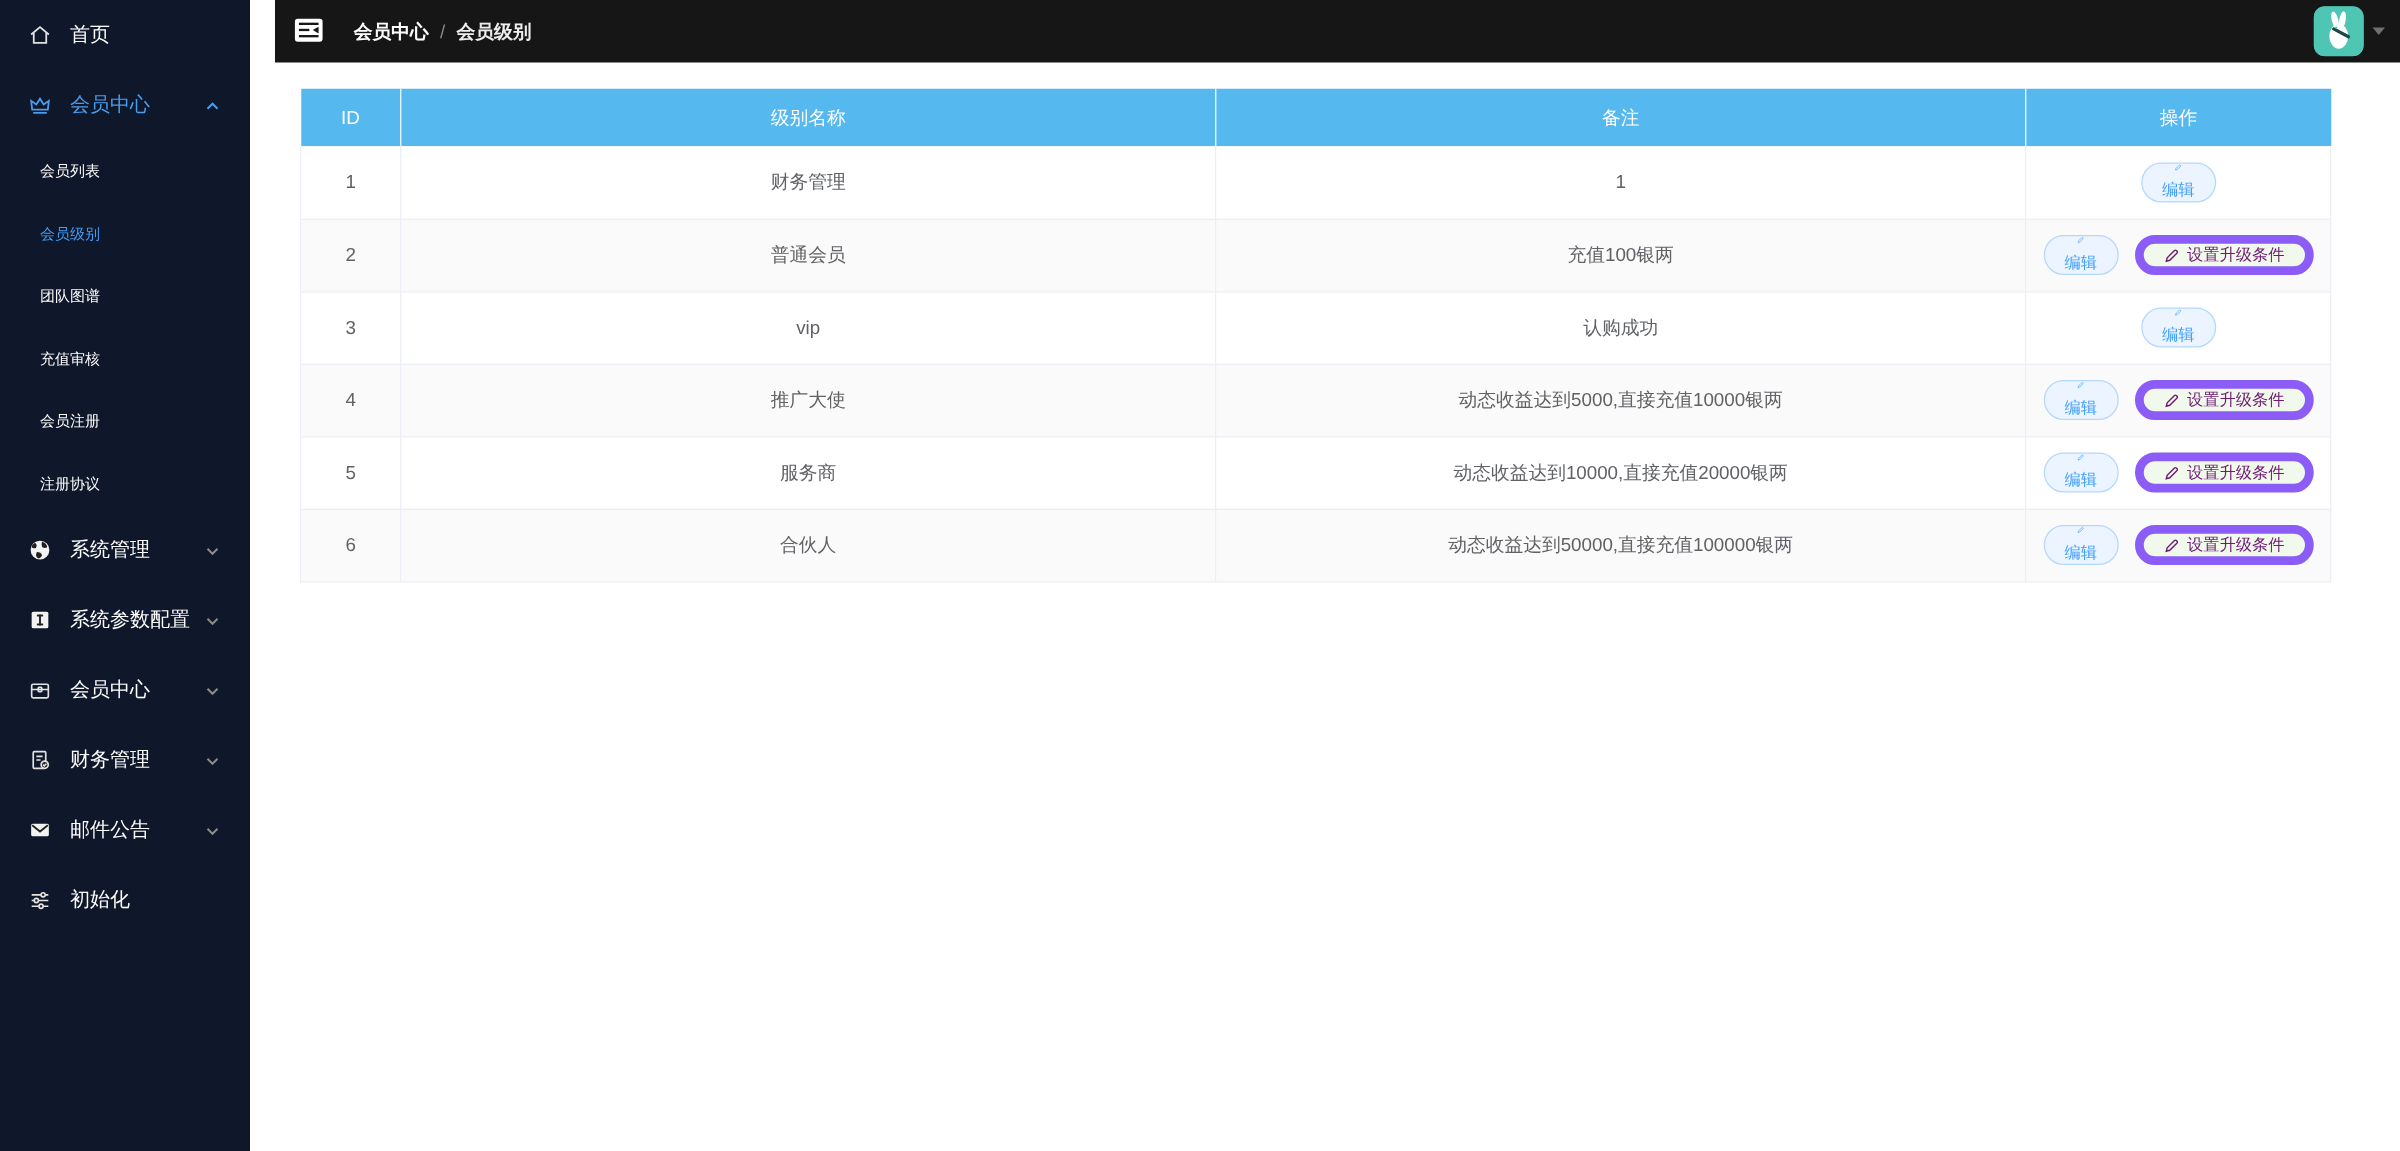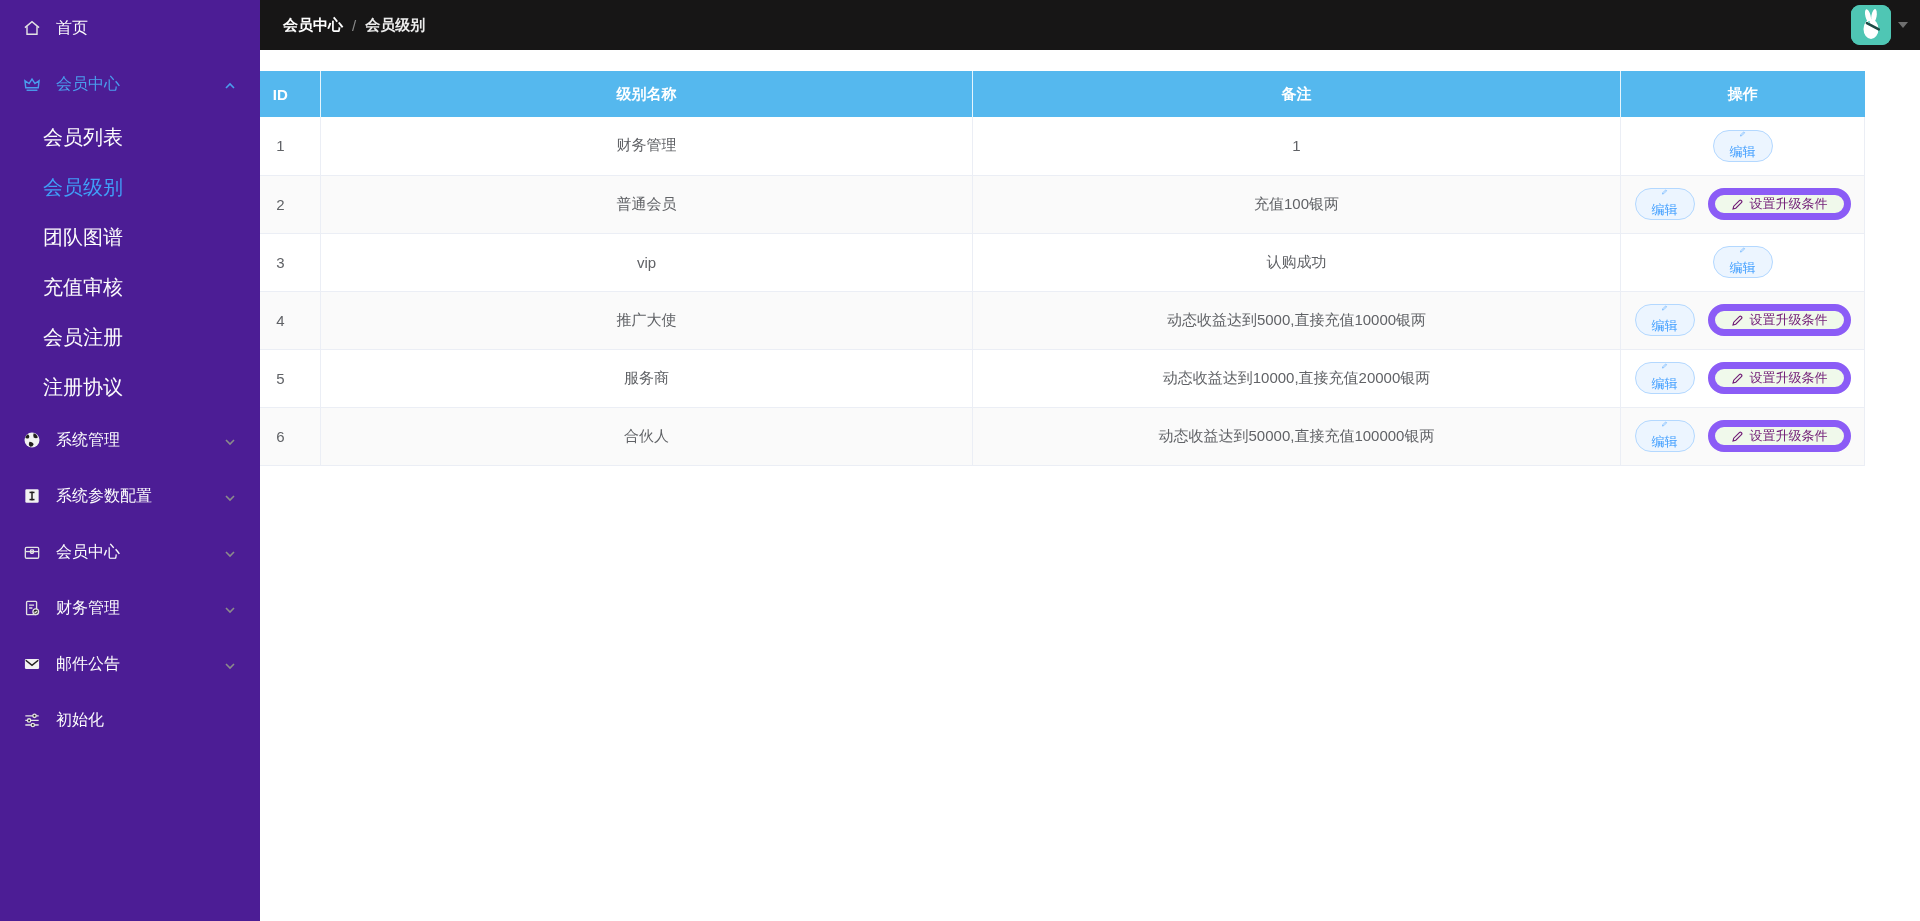--- a/index.html
+++ b/index.html
@@ -1,28 +1,28 @@
 <!DOCTYPE html>
 <html><head>
 <meta charset="utf-8">
 <style>
   * { margin:0; padding:0; box-sizing:border-box; }
   html,body { width:1920px; height:921px; overflow:hidden; background:#fff;
     font-family:"Liberation Sans","DejaVu Sans",sans-serif; }
 
   
-  .sidebar { position:absolute; left:0; top:0; width:260px; height:921px;
-    background:#4c1d95; z-index:3; }
+  .sidebar { position:absolute; left:0; top:0; width:200px; height:921px;
+    background:#0f172a; z-index:3; }
   .mi { display:flex; align-items:center; height:56px; padding-left:22px;
     color:#fdfdfd; font-size:16px; cursor:pointer; position:relative; }
   .mi .ic { width:20px; height:20px; margin-right:14px; display:flex;
     align-items:center; justify-content:center; flex:0 0 20px; color:#e3e3e3; }
   .mi.active-parent, .mi.active-parent .ic { color:#4a9ded; }
-  .smi { display:flex; align-items:center; height:50px; padding-left:43px;
-    color:#fdfdfd; font-size:20px; cursor:pointer; }
+  .smi { display:flex; align-items:center; height:50px; padding-left:32px;
+    color:#fdfdfd; font-size:12px; cursor:pointer; }
   .smi.active { color:#409ff8; }
   .chev { position:absolute; right:24px; top:50%; transform:translateY(-50%);
     width:12px; height:12px; color:#8b8b8b; }
   .mi.active-parent .chev { color:#4a9ded; }
 
   
   .topbar { position:absolute; left:220px; top:0; width:1700px; height:50px;
     background:#171616; display:flex; align-items:center; z-index:2; }
   .collapse-btn { margin-left:15px; width:24px; height:22px; cursor:pointer; }
   .breadcrumb { margin-left:24px; font-size:15px; font-weight:700; color:#fff;
@@ -37,21 +37,21 @@
   .caret-down { width:0; height:0; border-left:5px solid transparent;
     border-right:5px solid transparent; border-top:6px solid #6f6f6f;
     cursor:pointer; }
 
   
   .content { position:absolute; left:220px; top:50px; width:1700px;
     height:871px; background:#fff; }
   table.levels { border-collapse:collapse; table-layout:fixed; width:1624px;
     margin:21px 0 0 20px; }
   table.levels th { background:#55b8ee; color:#fff; font-size:15px;
-    font-weight:700; height:46px; border-right:1px solid rgba(255,255,255,.85);
+    font-weight:400; height:46px; border-right:1px solid rgba(255,255,255,.85);
     text-align:center; }
   table.levels th:last-child { border-right:none; }
   table.levels td { height:58px; text-align:center; font-size:15px;
     color:#606266; border-bottom:1px solid #ebeef5; border-right:1px solid #ebeef5;
     background:#fff; }
   table.levels td:first-child { border-left:1px solid #ebeef5; color:#606266; }
   table.levels tbody tr:nth-child(even) td { background:#fafafa; }
   .actions { display:flex; align-items:center; justify-content:center; gap:13px; }
   .btn { display:inline-flex; align-items:center; gap:6px; height:32px;
     padding:0 16px; border-radius:17px; font-size:13px; cursor:pointer;

